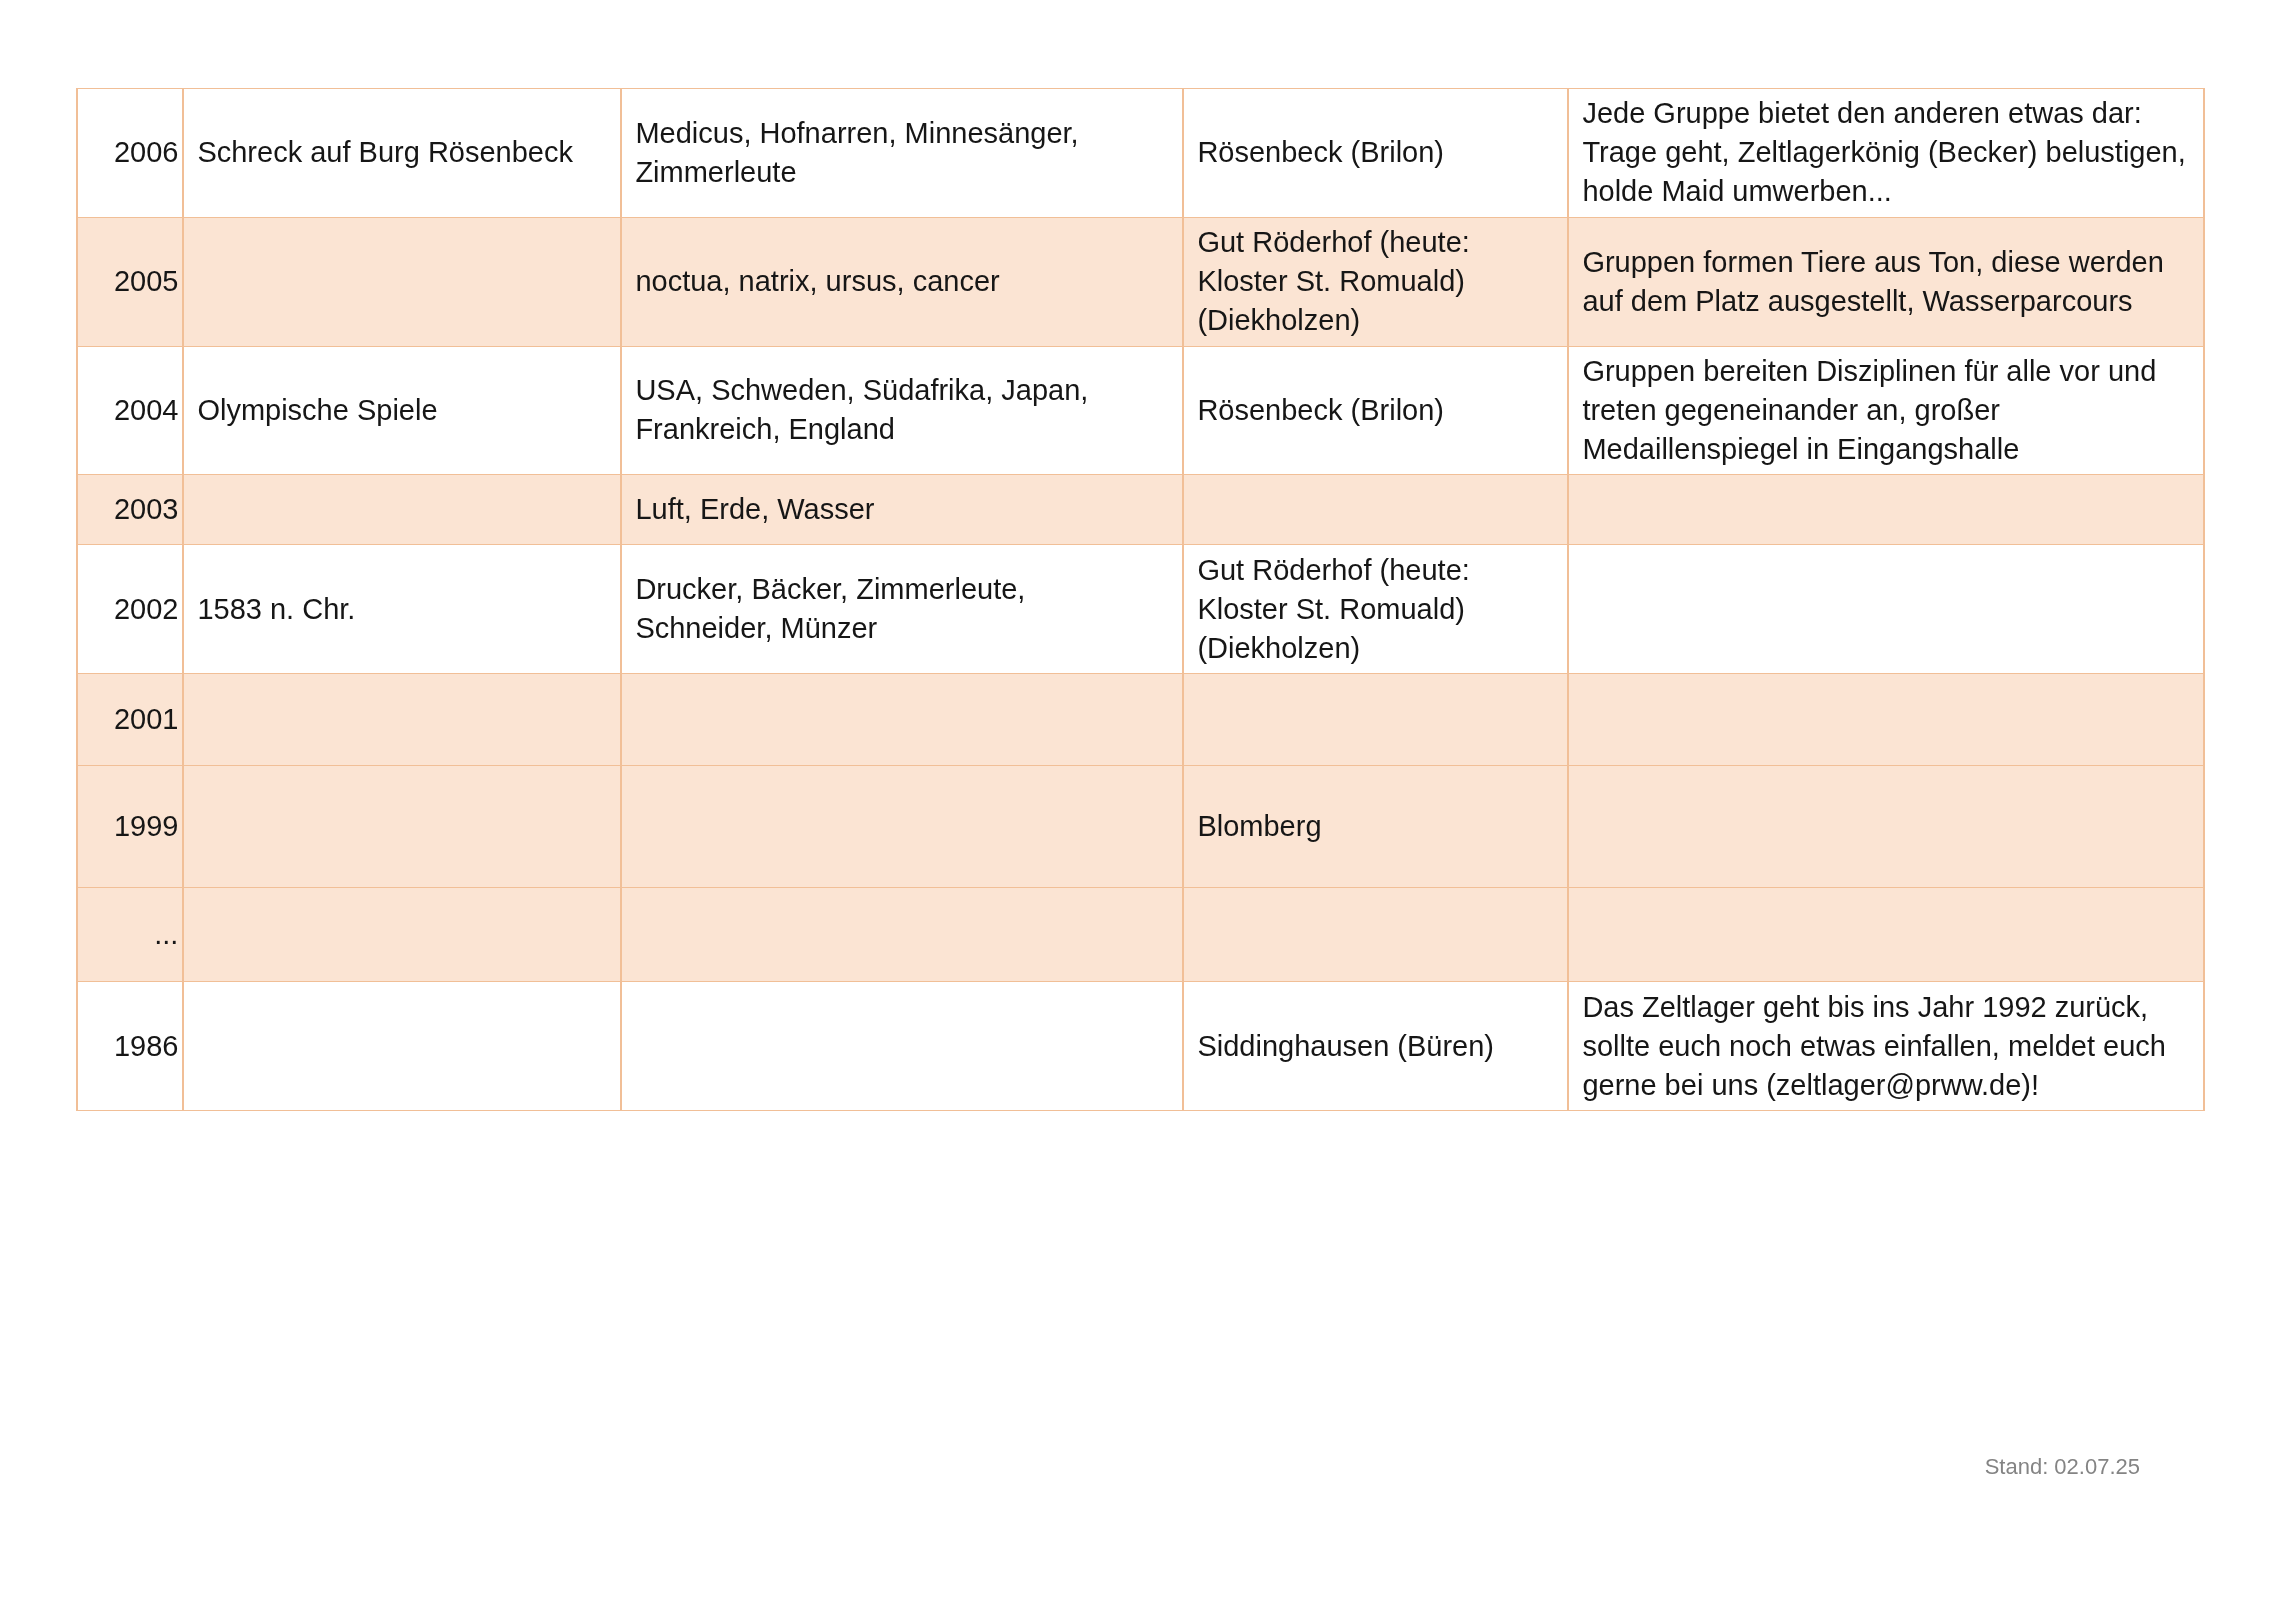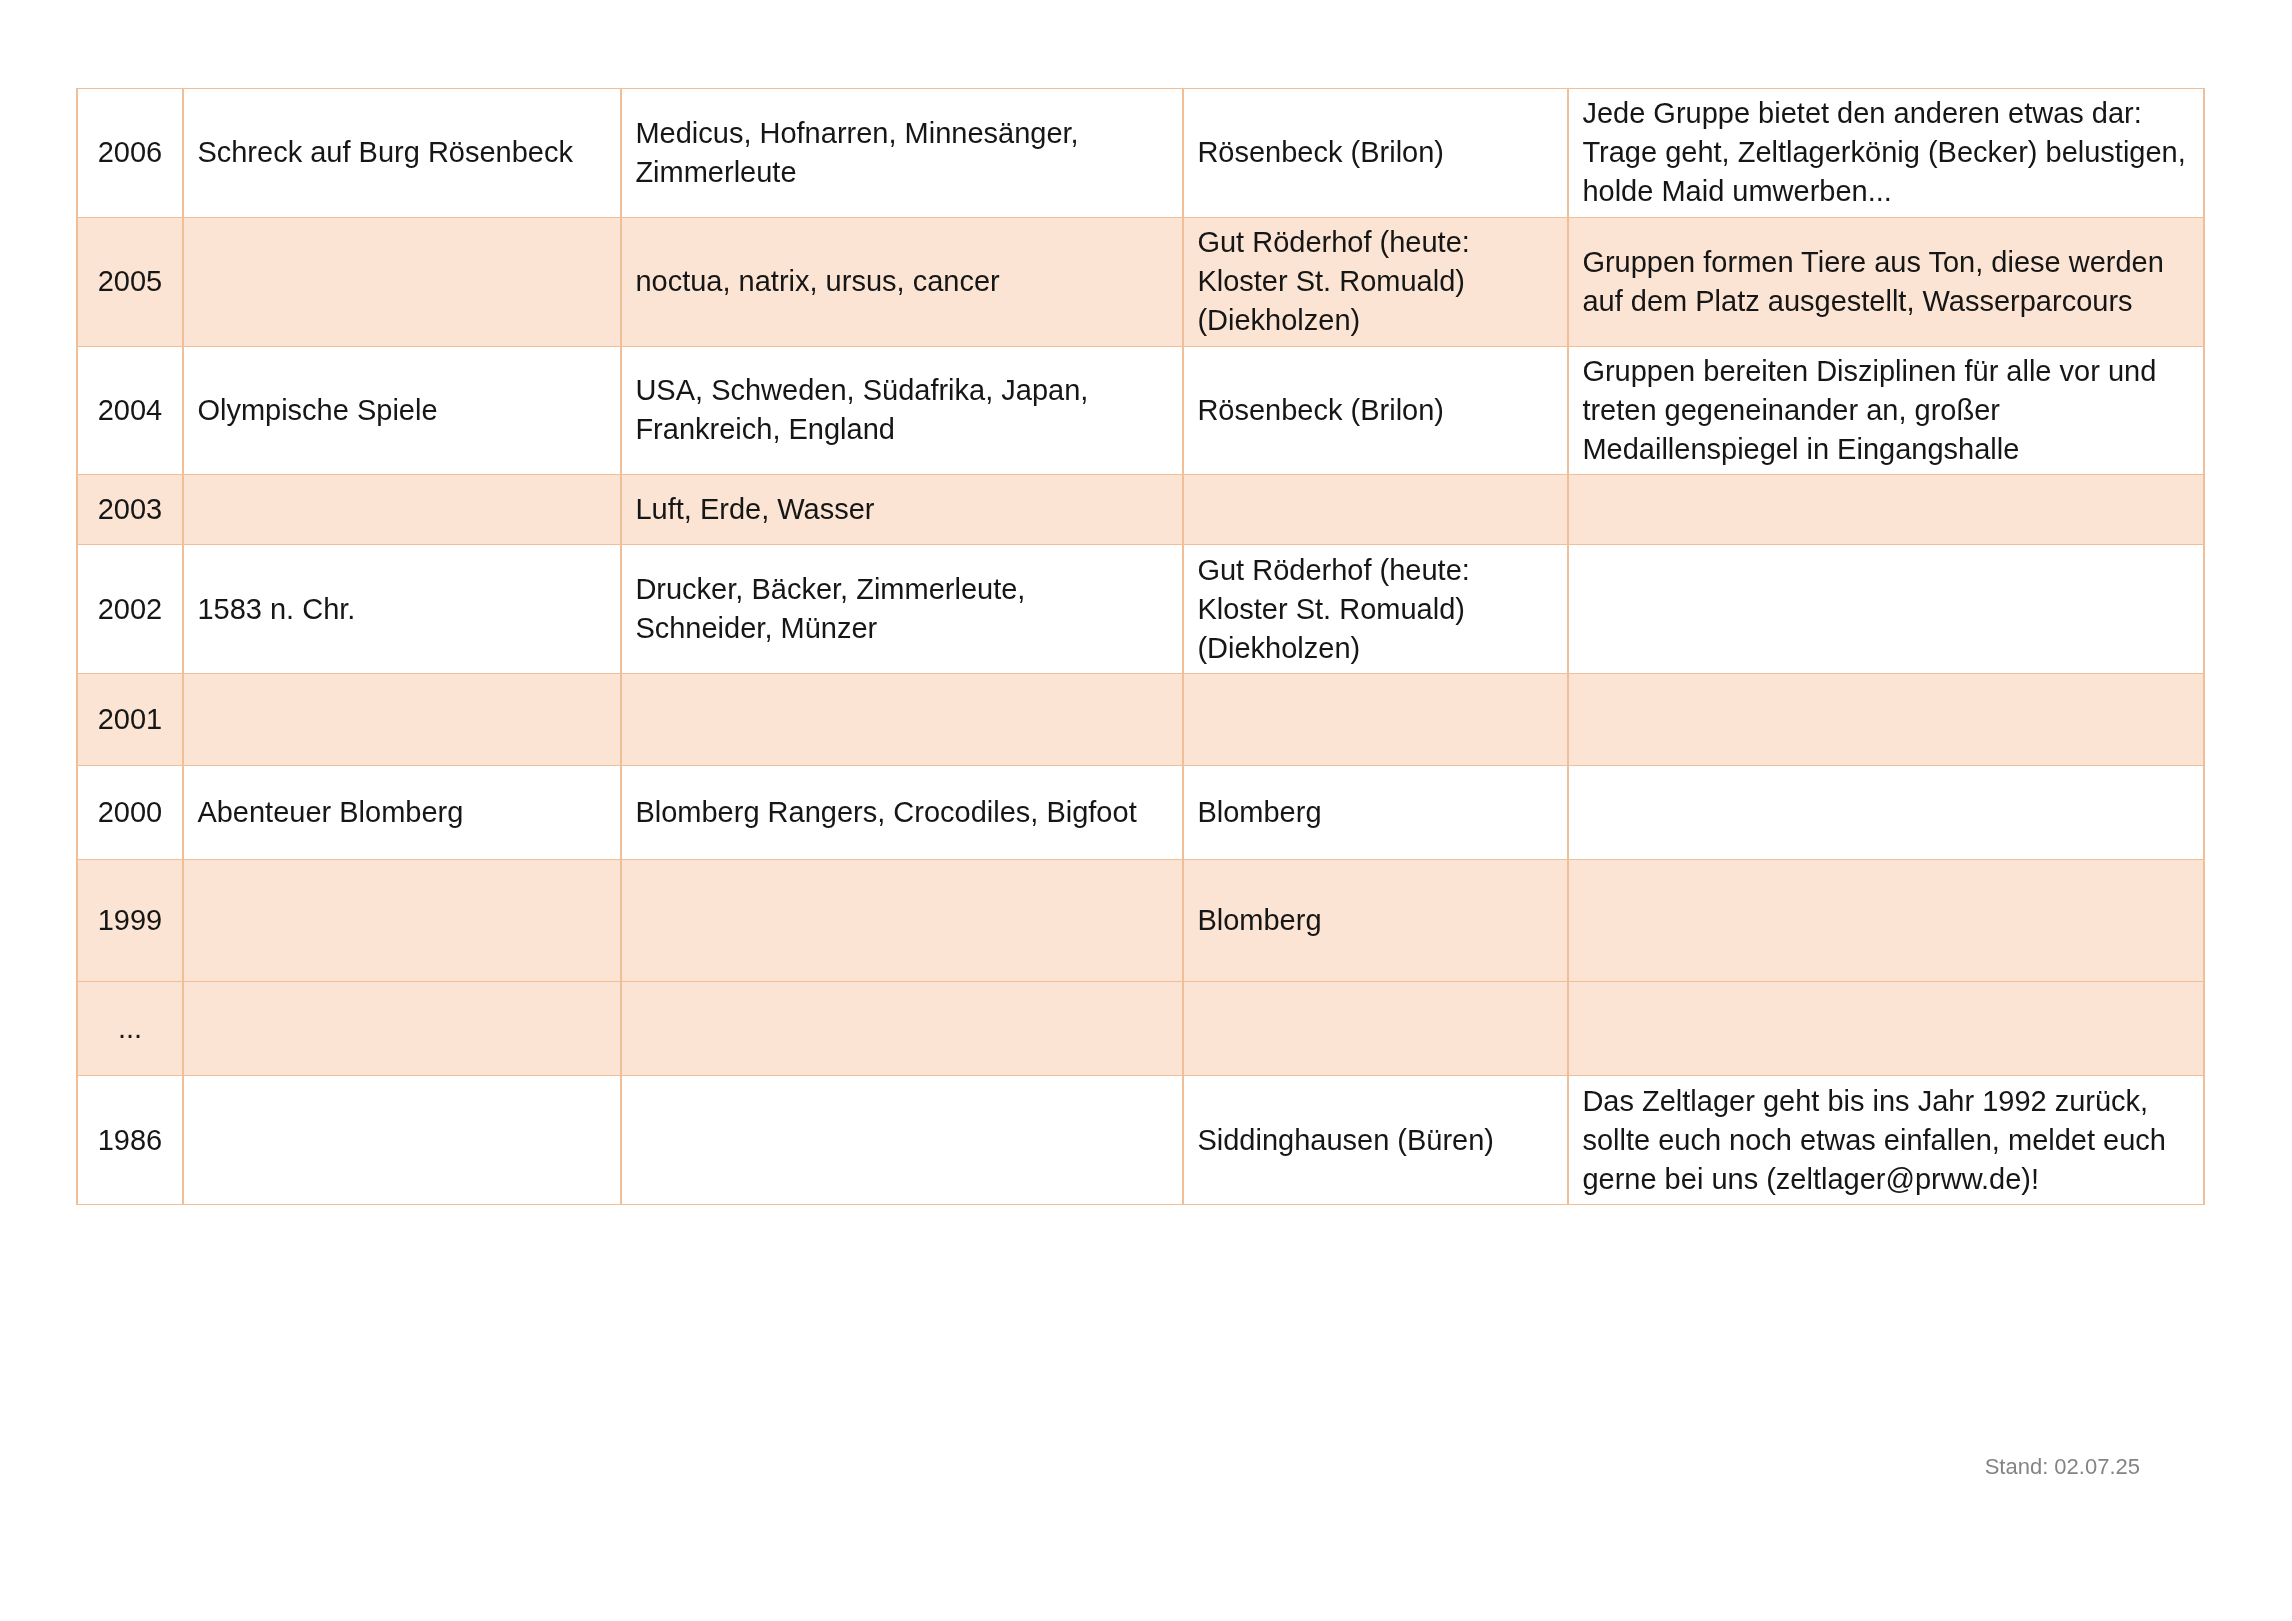--- a/index.html
+++ b/index.html
@@ -33,21 +33,21 @@
     border-width: 1.8px 2.7px;
     vertical-align: middle;
     padding: 5.4px 13.4px;
     font-size: 29px;
     line-height: 39px;
     color: var(--text);
     background: #ffffff;
     overflow: hidden;
   }
   table.history td.col-year {
-    text-align: center;
+    text-align: right;
     padding: 5.4px 3.6px;
   }
   table.history tr.shaded td {
     background: var(--shaded);
   }
   .footer-stand {
     position: absolute;
     top: 1447px;
     right: 153px;
     font-size: 22px;
@@ -105,27 +105,20 @@
           <td class="col-location">Gut Röderhof (heute: Kloster St. Romuald) (Diekholzen)</td>
           <td class="col-notes"></td>
         </tr>
         <tr class="shaded" style="height: 92px;">
           <td class="col-year">2001</td>
           <td class="col-title"></td>
           <td class="col-groups"></td>
           <td class="col-location"></td>
           <td class="col-notes"></td>
         </tr>
-        <tr style="height: 94px;">
-          <td class="col-year">2000</td>
-          <td class="col-title">Abenteuer Blomberg</td>
-          <td class="col-groups">Blomberg Rangers, Crocodiles, Bigfoot</td>
-          <td class="col-location">Blomberg</td>
-          <td class="col-notes"></td>
-        </tr>
         <tr class="shaded" style="height: 122px;">
           <td class="col-year">1999</td>
           <td class="col-title"></td>
           <td class="col-groups"></td>
           <td class="col-location">Blomberg</td>
           <td class="col-notes"></td>
         </tr>
         <tr class="shaded" style="height: 94px;">
           <td class="col-year">...</td>
           <td class="col-title"></td>

